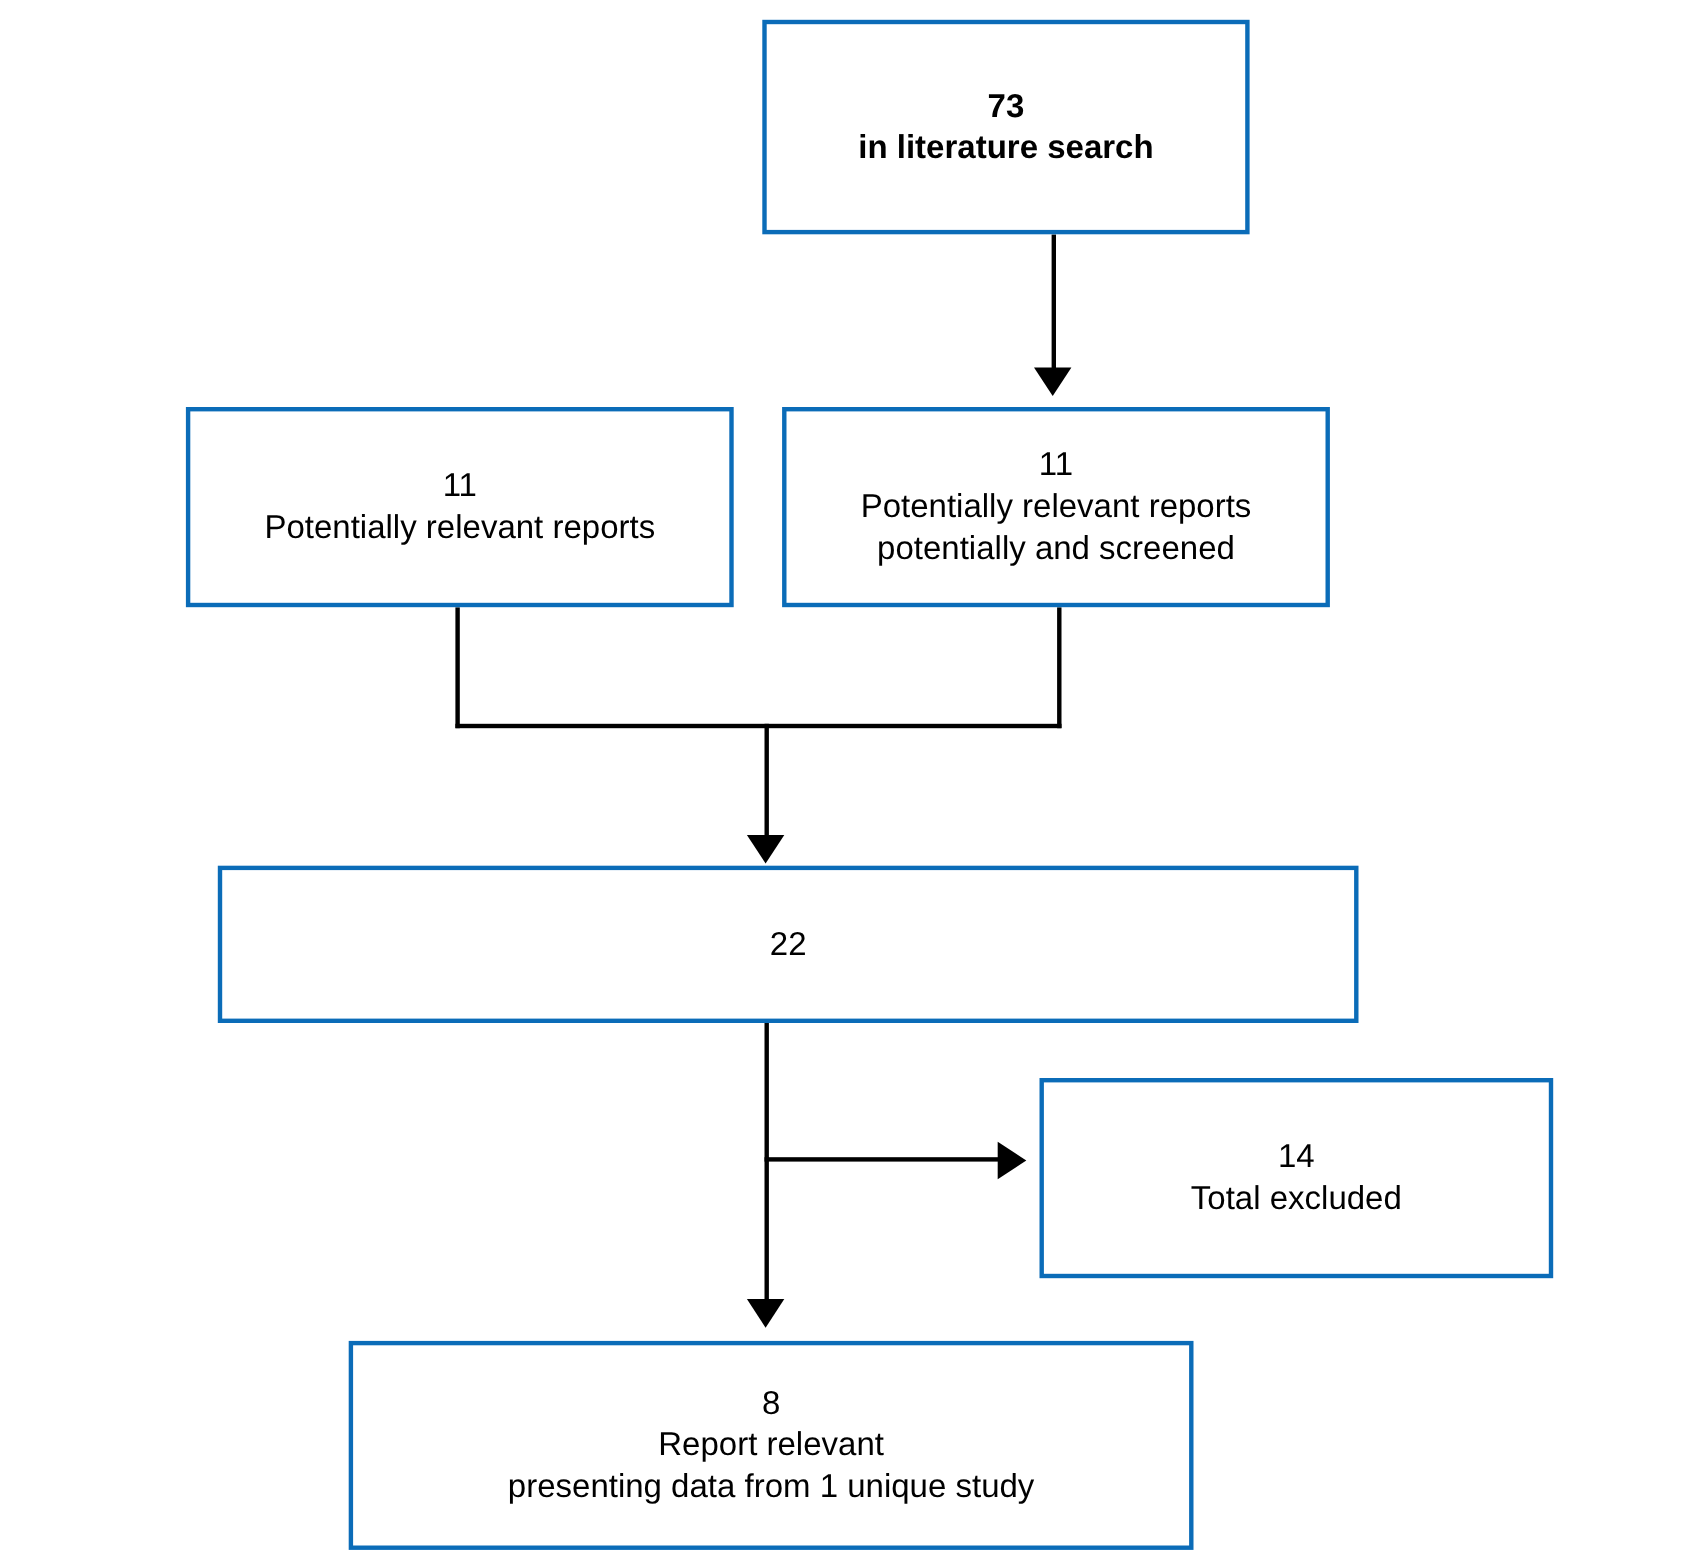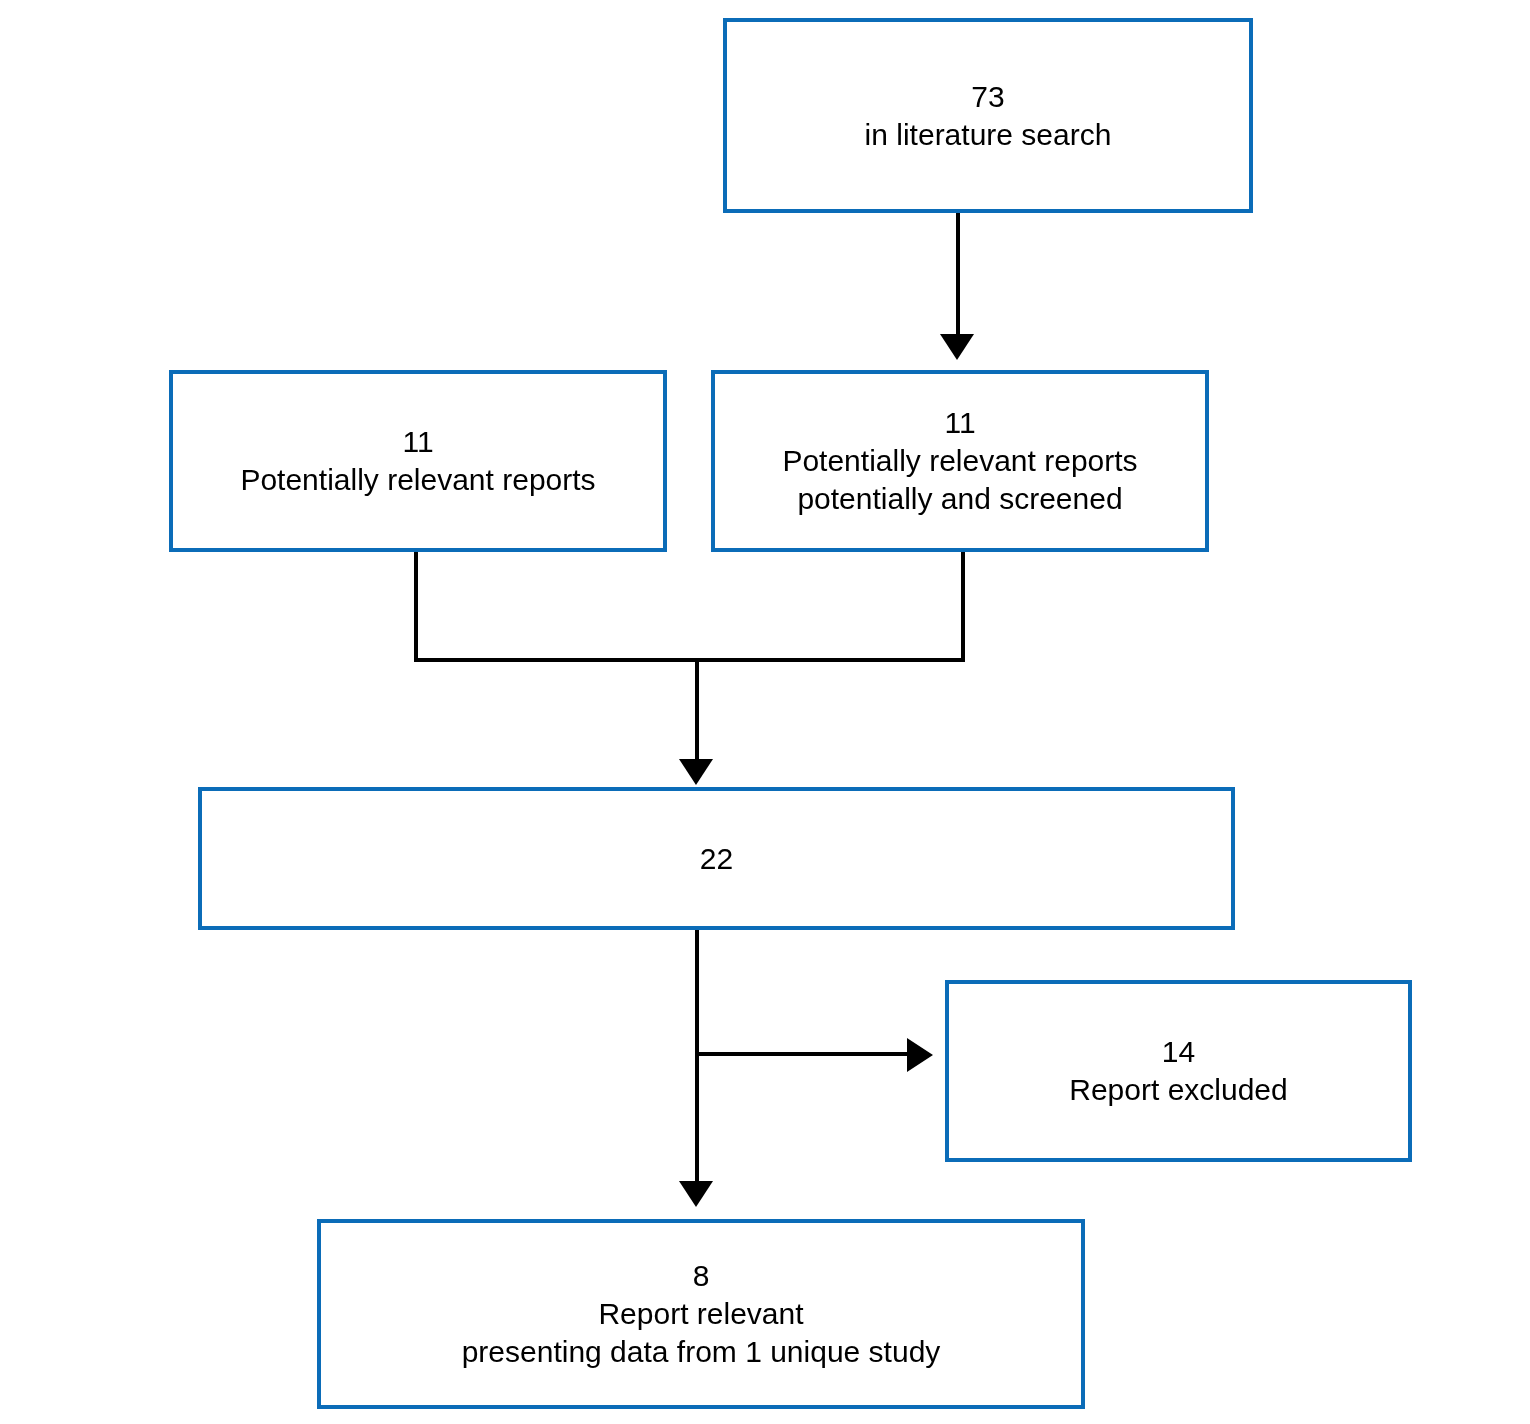--- a/index.html
+++ b/index.html
@@ -31,21 +31,21 @@
     color: #000000;
     font-size: 30px;
     line-height: 1.26;
     z-index: 3;
   }
   .flow-box .line {
     display: block;
     white-space: nowrap;
   }
   
-  #box-citations      { left: 723px;  top: 18px;   width: 530px;  height: 195px; }
+  #box-citations      { left: 693px;  top: 18px;   width: 443px;  height: 195px; font-weight: bold; }
   #box-other-sources  { left: 169px;  top: 370px;  width: 498px;  height: 182px; }
   #box-screened       { left: 711px;  top: 370px;  width: 498px;  height: 182px; }
   #box-total-screened { left: 178px;  top: 787px;  width: 1037px; height: 143px; margin-left: 20px; }
   #box-excluded       { left: 945px;  top: 980px;  width: 467px;  height: 182px; }
   #box-included       { left: 317px;  top: 1219px; width: 768px;  height: 190px; }
 
   
   .conn-v, .conn-h {
     position: absolute;
     background: #000000;
@@ -110,21 +110,21 @@
     <span class="line">Potentially relevant reports</span>
     <span class="line">potentially and screened</span>
   </div>
 
   <div class="flow-box" id="box-total-screened">
     <span class="line">22</span>
   </div>
 
   <div class="flow-box" id="box-excluded">
     <span class="line">14</span>
-    <span class="line">Report excluded</span>
+    <span class="line">Total excluded</span>
   </div>
 
   <div class="flow-box" id="box-included">
     <span class="line">8</span>
     <span class="line">Report relevant</span>
     <span class="line">presenting data from 1 unique study</span>
   </div>
 
   <div class="conn-v" id="c1-stem"></div>
   <div class="arrow-down" id="c1-arrow"></div>

